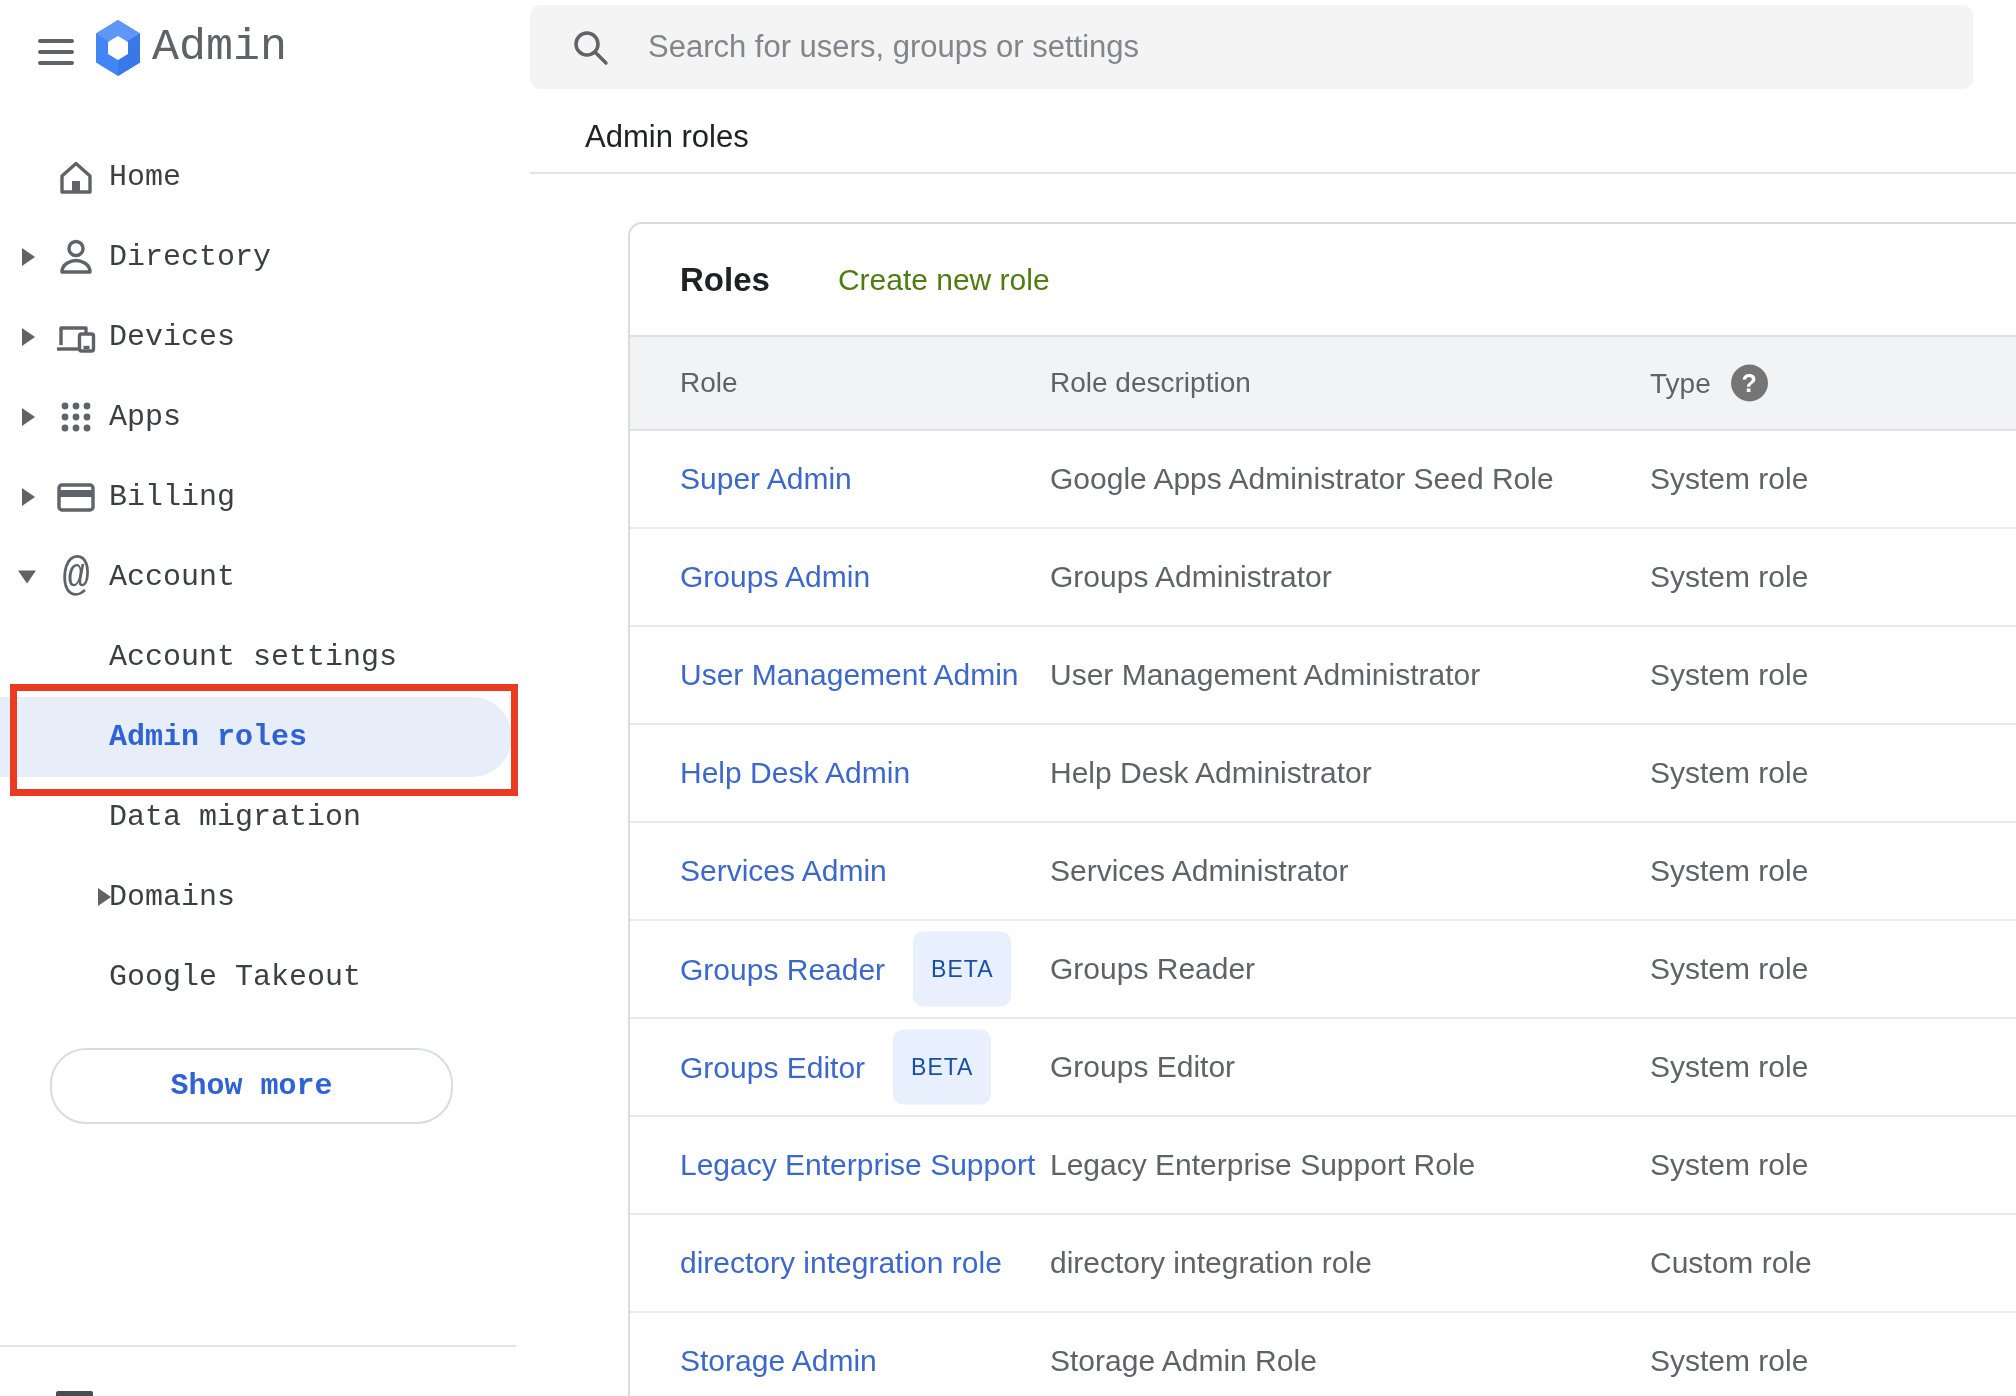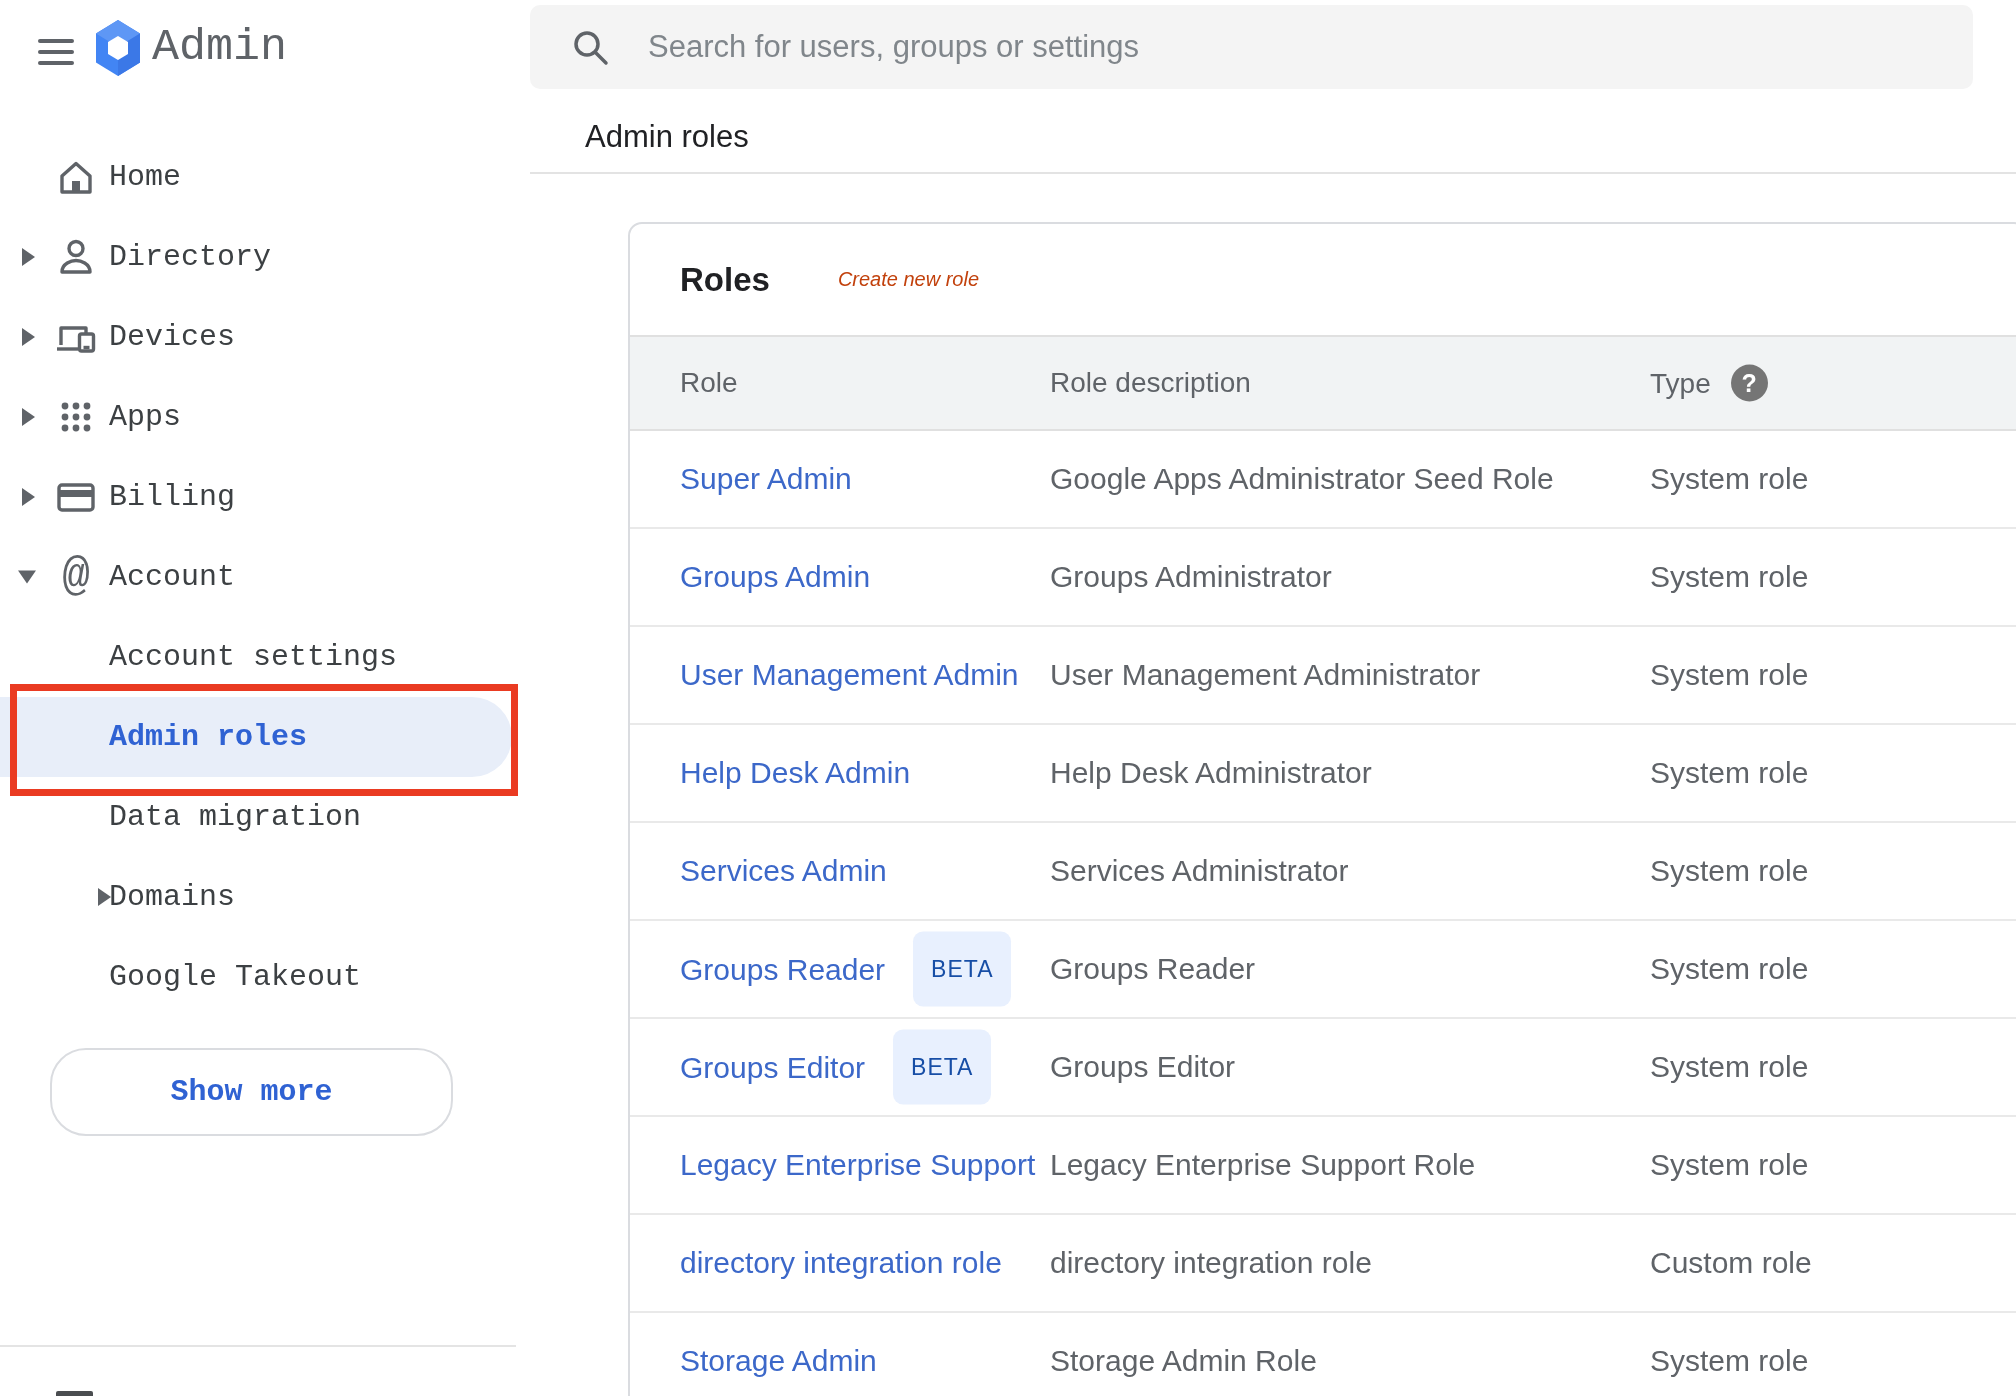--- a/index.html
+++ b/index.html
@@ -33,21 +33,21 @@
     width:48px; height:60px; display:flex; align-items:center; justify-content:center; }
   .at-glyph { font-size:46px; color:#5f6368; line-height:48px; }
   .nav-label { position:absolute; left:109px; top:50%; transform:translateY(-50%);
     font-size:30px; color:#3c4043; white-space:nowrap; }
   .nav-row.selected { background:#e8eef9; width:512px; border-radius:0 40px 40px 0; }
   .nav-row.selected .nav-label { color:#2f62d3; font-weight:bold; }
 
   .annotation-box { position:absolute; left:10px; top:684px; width:508px; height:112px;
     border:7px solid #ea3b22; z-index:6; pointer-events:none; }
 
-  .show-more { position:absolute; left:50px; top:1048px; width:403px; height:88px;
+  .show-more { position:absolute; left:50px; top:1048px; width:403px; height:76px;
     border:2px solid #dadce0; border-radius:36px; background:#fff;
     display:flex; align-items:center; justify-content:center;
     font-size:30px; font-weight:bold; color:#2f62d3; cursor:pointer; }
 
   .side-bottom-divider { position:absolute; left:0; top:1345px; width:516px; height:2px; background:#e4e4e4; }
   .partial-icon { position:absolute; left:56px; top:1391px; width:37px; height:6px;
     background:#4a4d50; border-radius:2px 2px 0 0; }
 
   
   .search-bar { position:absolute; left:530px; top:5px; width:1443px; height:84px;
@@ -60,21 +60,21 @@
 
   .breadcrumb { position:absolute; left:585px; top:112px; height:50px; line-height:50px;
     font-size:31px; color:#202124; }
   .top-divider { position:absolute; left:530px; top:172px; width:1486px; height:2px; background:#e3e3e3; }
 
   
   .card { position:absolute; left:628px; top:222px; width:1400px; height:1200px;
     background:#fff; border:2px solid #dadce0; border-radius:14px; }
   .card-head { height:111px; display:flex; align-items:center; padding-left:50px; gap:68px; }
   .card-title { font-size:33px; font-weight:bold; color:#202124; }
-  .create-link { font-size:20px; color:#c2410c; text-decoration:none; cursor:pointer;font-style:italic; }
+  .create-link { font-size:30px; color:#4d7c0f; text-decoration:none; cursor:pointer; }
 
   .thead { position:relative; height:96px; background:#f1f3f4;
     border-top:2px solid #e0e0e0; border-bottom:2px solid #e0e0e0; }
   .th { position:absolute; top:50%; transform:translateY(-50%);
     font-size:28px; color:#5f6368; white-space:nowrap; }
   .th-role { left:50px; } .th-desc { left:420px; }
   .th-type { left:1020px; display:flex; align-items:center; gap:20px; }
   .help-circle { width:37px; height:37px; border-radius:50%; background:#757575; color:#fff;
     font-size:25px; font-weight:bold; display:flex; align-items:center; justify-content:center;
     cursor:pointer; }

